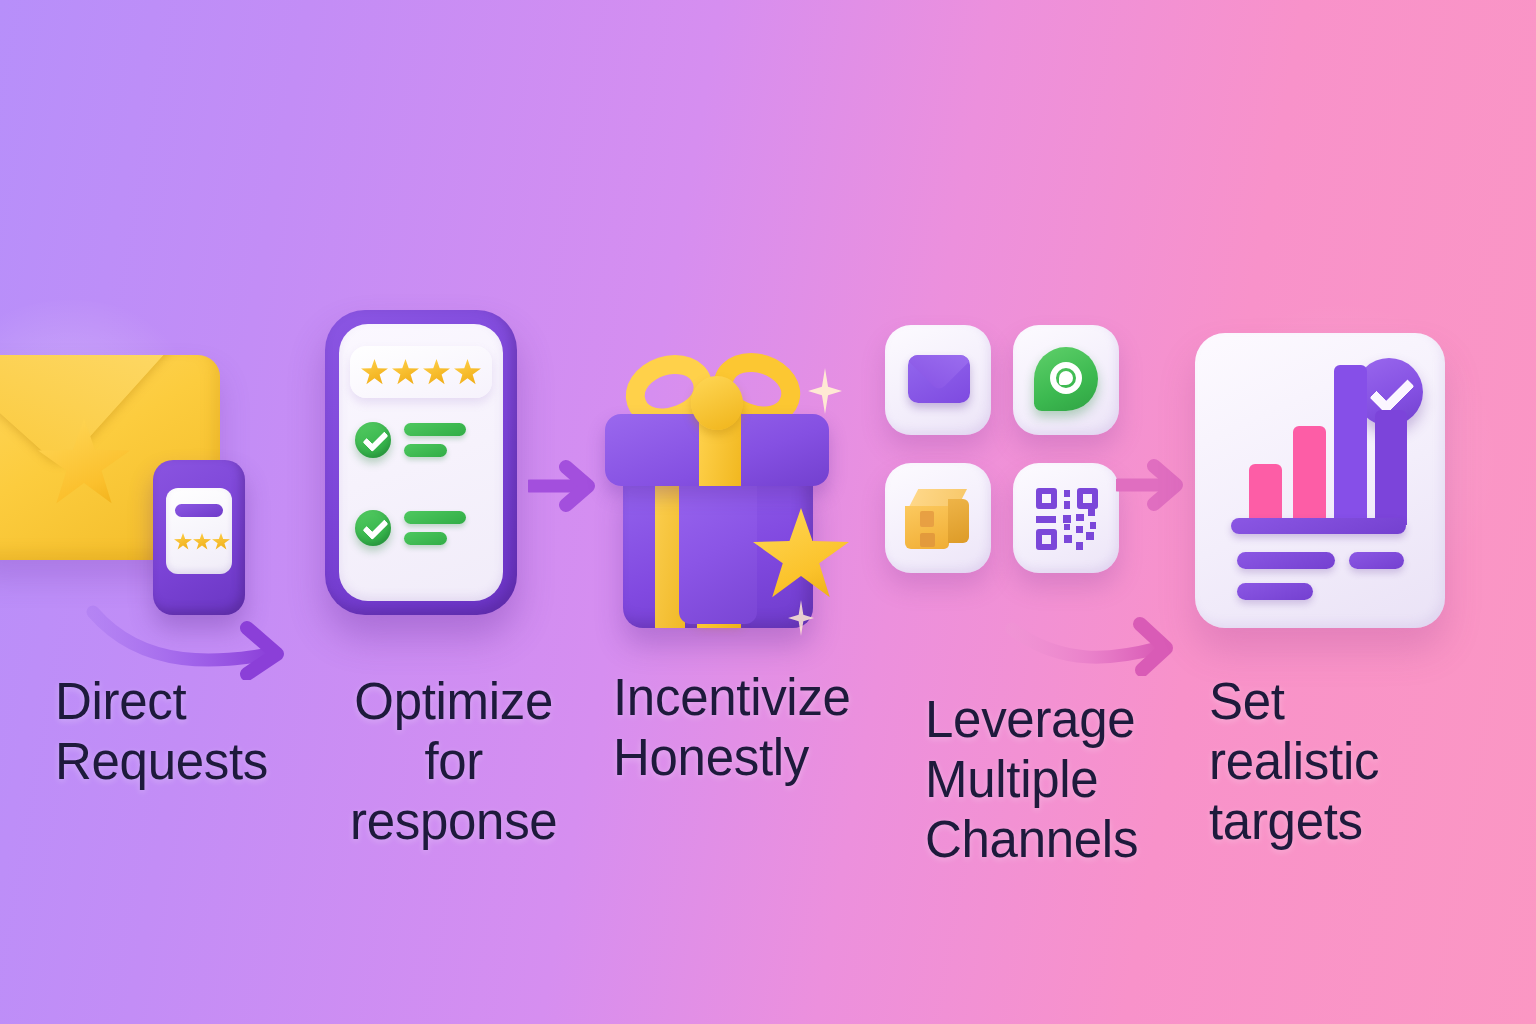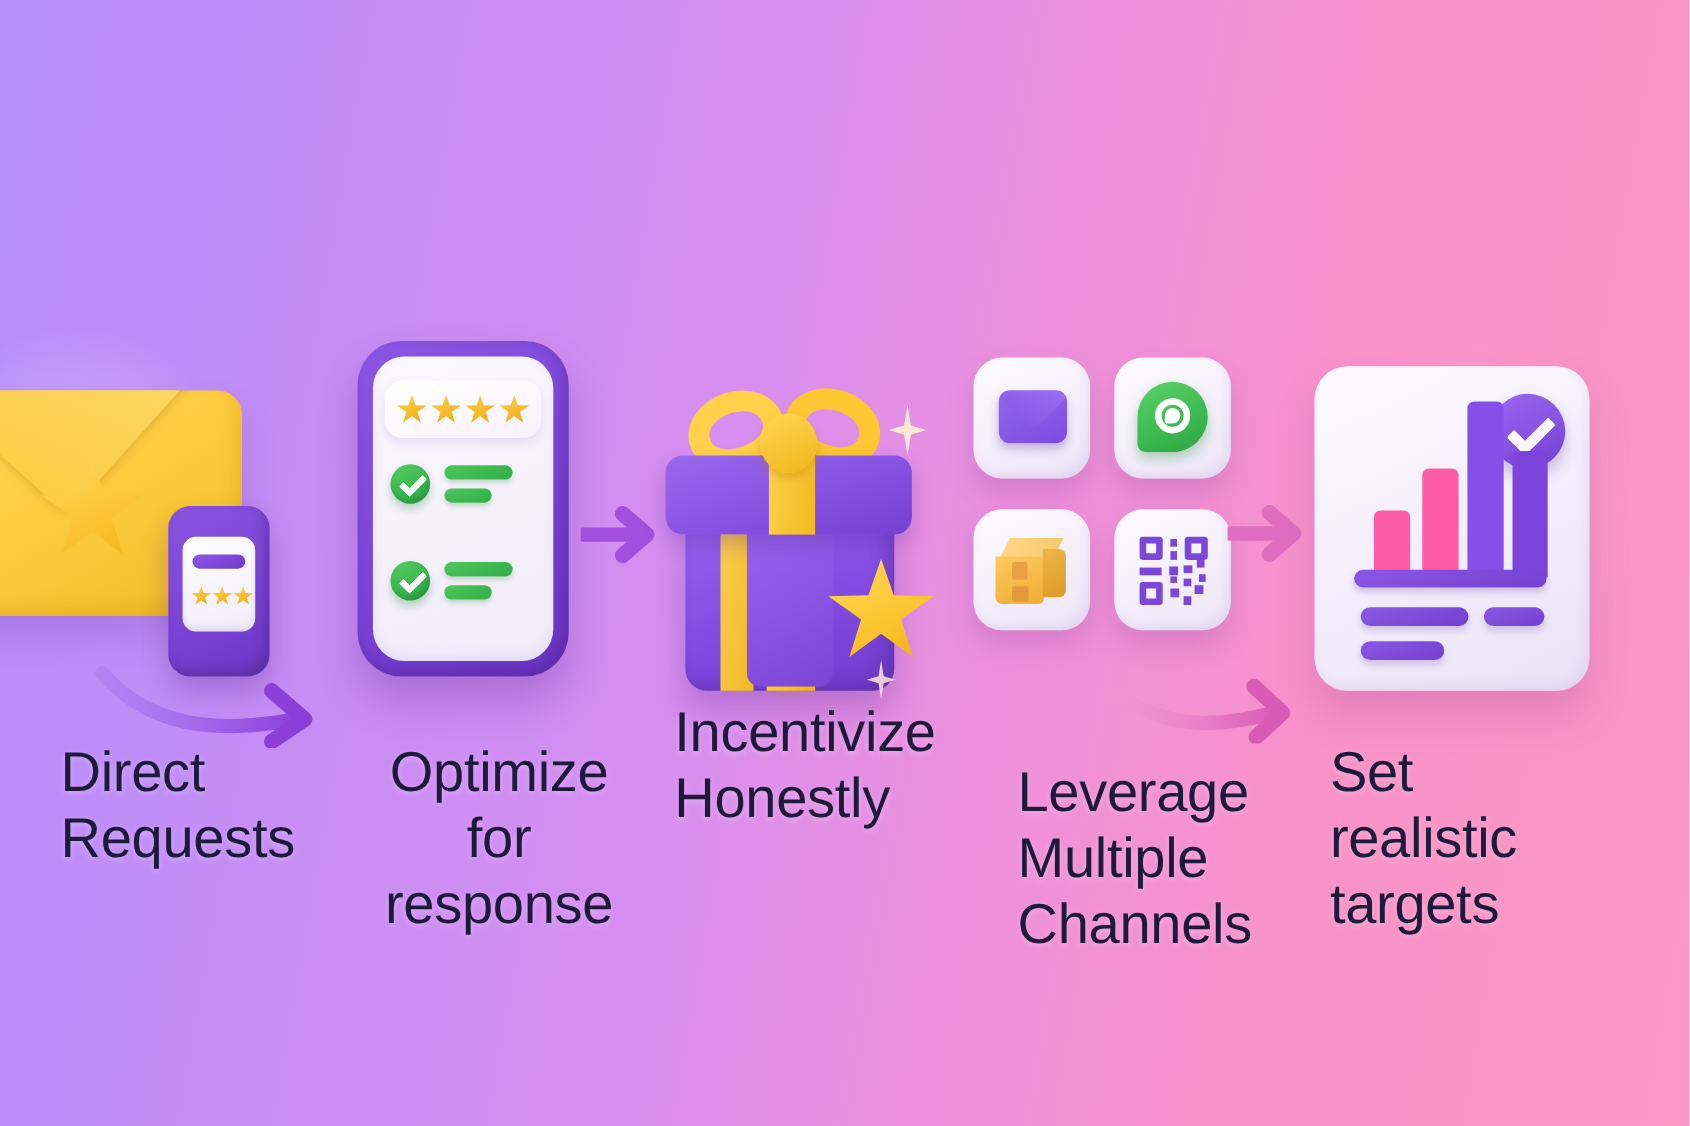--- a/index.html
+++ b/index.html
@@ -312,21 +312,21 @@
       <div class="gift-ribV2"></div>
       <div class="gift-ribV"></div>
       <div class="gift-front"></div>
       <div class="gift-lid"></div>
       <div style="position:absolute;left:104px;top:74px;width:42px;height:72px;background:linear-gradient(100deg,#ffd24d,#f1b71f);"></div>
       <div class="bow-knot"></div>
       <div class="gift-star star-shape"></div>
     </div>
     <div class="sparkle" style="left:808px;top:368px;width:34px;height:46px;"></div>
     <div class="sparkle" style="left:788px;top:600px;width:26px;height:36px;opacity:.85;"></div>
-    <div class="label" style="left:613px;top:636px;">Incentivize
+    <div class="label" style="left:613px;top:668px;">Incentivize
 Honestly</div>
   </div>
 
   <div class="step">
     <div class="tiles">
 
       <div class="tile t1">
         <div class="tile-env"></div>
       </div>
 

